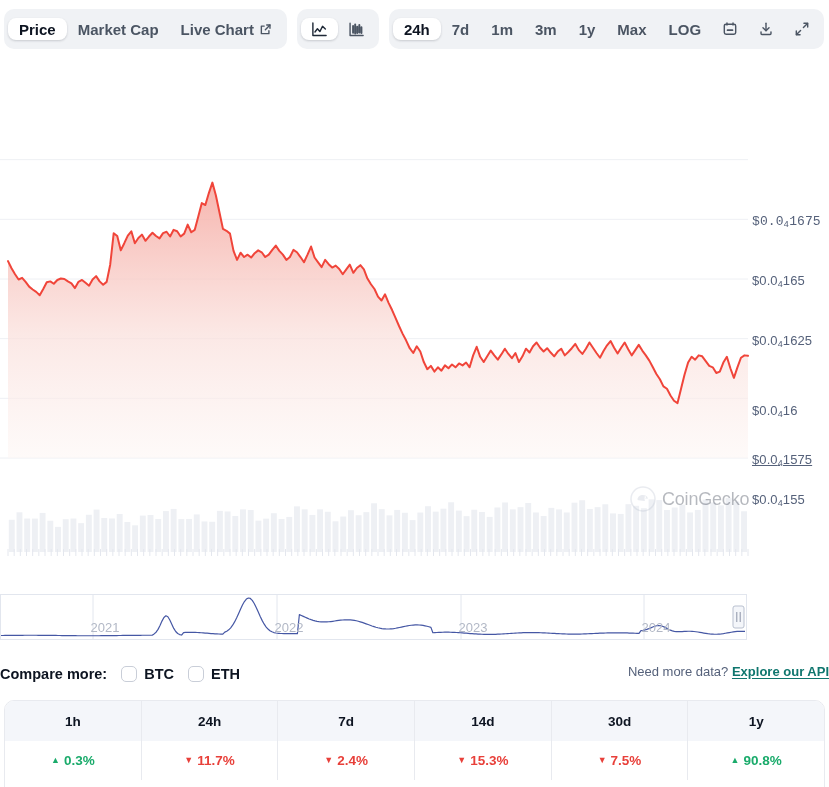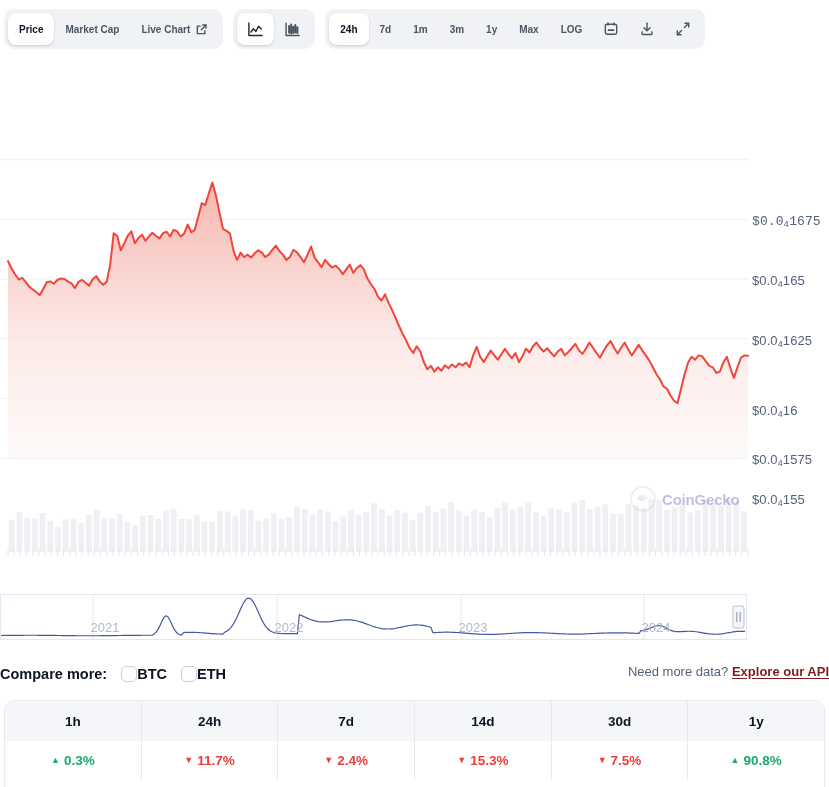--- a/index.html
+++ b/index.html
@@ -17,23 +17,23 @@
     position: absolute; top: 0; left: 0; width: 829px; height: 58px;
     display: flex; align-items: center;
   }
   .pillgroup {
     display: flex; align-items: center;
     background: #f0f2f5; border-radius: 10px;
     padding: 4px; height: 40px;
   }
   .pill {
     display: flex; align-items: center; justify-content: center; gap: 5px;
-    height: 32px; padding: 0 11px;
+    height: 22px; padding: 0 11px;
     border-radius: 8px;
-    font-size: 10px; font-weight: 700; color: #4b5563;
+    font-size: 15px; font-weight: 700; color: #4b5563;
     white-space: nowrap; cursor: pointer;
     background: transparent; border: none;
     font-family: "Liberation Sans", sans-serif;
   }
   .pill.active {
     background: #ffffff; color: #0d1421;
     box-shadow: 0 1px 2px rgba(16,24,40,.10), 0 1px 3px rgba(16,24,40,.08);
   }
   .pill.icononly { padding: 0 10px; }
   .group-left { margin-left: 4px; }
@@ -59,40 +59,40 @@
     position: absolute; font-size: 12.5px; color: #55617a;
     transform: translateX(-50%); white-space: nowrap;
   }
 
   
   .watermark {
     position: absolute; left: 630px; top: 424px;
     display: flex; align-items: center; gap: 6px;
     opacity: .30; pointer-events: none;
   }
-  .wm-text { font-size: 15px; font-weight: 700; color: #4c1d95; letter-spacing: -.2px; }
+  .wm-text { font-size: 18px; font-weight: 400; color: #0f172a; letter-spacing: -.2px; }
 
   
   .navigator { position: absolute; left: 0; top: 592px; width: 748px; height: 50px; }
 
   
   .compare-row {
     position: absolute; left: 0; top: 660px; width: 829px; height: 28px;
     display: flex; align-items: center;
   }
   .compare-label { font-size: 14.5px; font-weight: 700; color: #0d1421; }
-  .cbx-wrap { display: flex; align-items: center; margin-left: 14px; cursor: pointer; }
+  .cbx-wrap { display: flex; align-items: center; gap: 7px; margin-left: 14px; cursor: pointer; }
   .cbx {
     width: 16px; height: 16px; border: 1.6px solid #c9ced8;
     border-radius: 5px; background: #fff; display: block;
   }
   .cbx-text { font-size: 14.5px; font-weight: 700; color: #0d1421; }
   .api-note { position: absolute; right: 0; top: 4px; font-size: 13px; color: #55617a; }
   .api-link {
-    color: #7f1d1d; font-weight: 700; text-decoration: underline;
+    color: #0f766e; font-weight: 700; text-decoration: underline;
     text-underline-offset: 2px; cursor: pointer;
   }
 
   
   .perf {
     position: absolute; left: 4px; top: 700px; width: 821px; height: 100px;
     border: 1px solid #e8eaef; border-radius: 10px; overflow: hidden;
     background: #fff;
   }
   .perf-head { display: flex; height: 40px; background: #f4f6fa; }
@@ -456,21 +456,21 @@
         <circle cx="15.3" cy="11.1" r=".85" fill="#ffffff"></circle>
       </svg>
       <span class="wm-text">CoinGecko</span>
     </div>
 
     <div class="ylabels" id="ylabels">
         <span class="ylab" style="top: 89.6667px; font-family: Liberation Mono, monospace;">$0.0<sub>4</sub>1675</span>
         <span class="ylab" style="top: 149.333px;">$0.0<sub>4</sub>165</span>
         <span class="ylab" style="top: 209px;">$0.0<sub>4</sub>1625</span>
         <span class="ylab" style="top: 279px;">$0.0<sub>4</sub>16</span>
-        <span class="ylab" style="top: 328.333px;">$0.0<sub>4</sub>1575</span>
+        <span class="ylab" style="top: 328.333px; text-decoration: underline;">$0.0<sub>4</sub>1575</span>
         <span class="ylab" style="top: 368px;">$0.0<sub>4</sub>155</span>
       </div>
 
     <div class="xlabels" id="xlabels">
         <span class="xlab" style="left: 44px;">14:00</span>
         <span class="xlab" style="left: 106px;">16:00</span>
         <span class="xlab" style="left: 167px;">18:00</span>
         <span class="xlab" style="left: 228px;">20:00</span>
         <span class="xlab" style="left: 289px;">22:00</span>
         <span class="xlab" style="left: 350px;">1. Aug</span>

